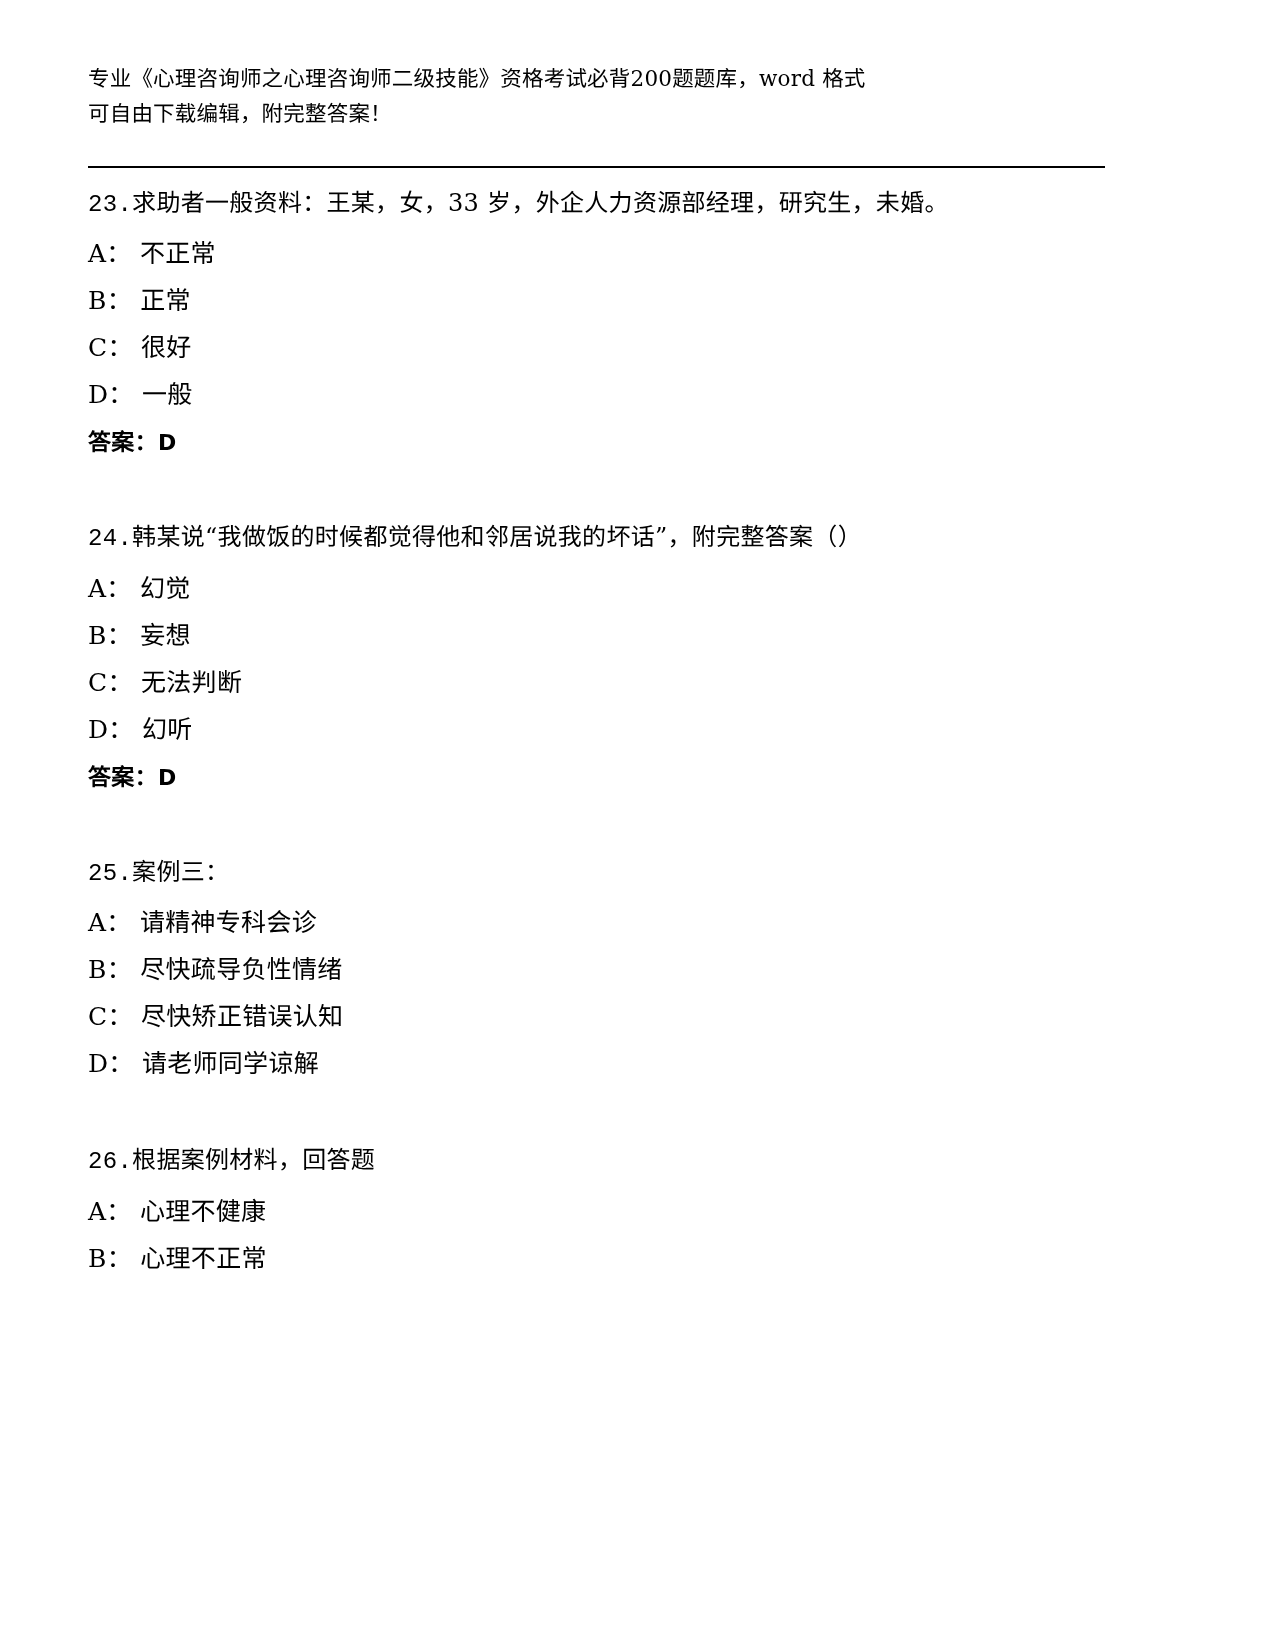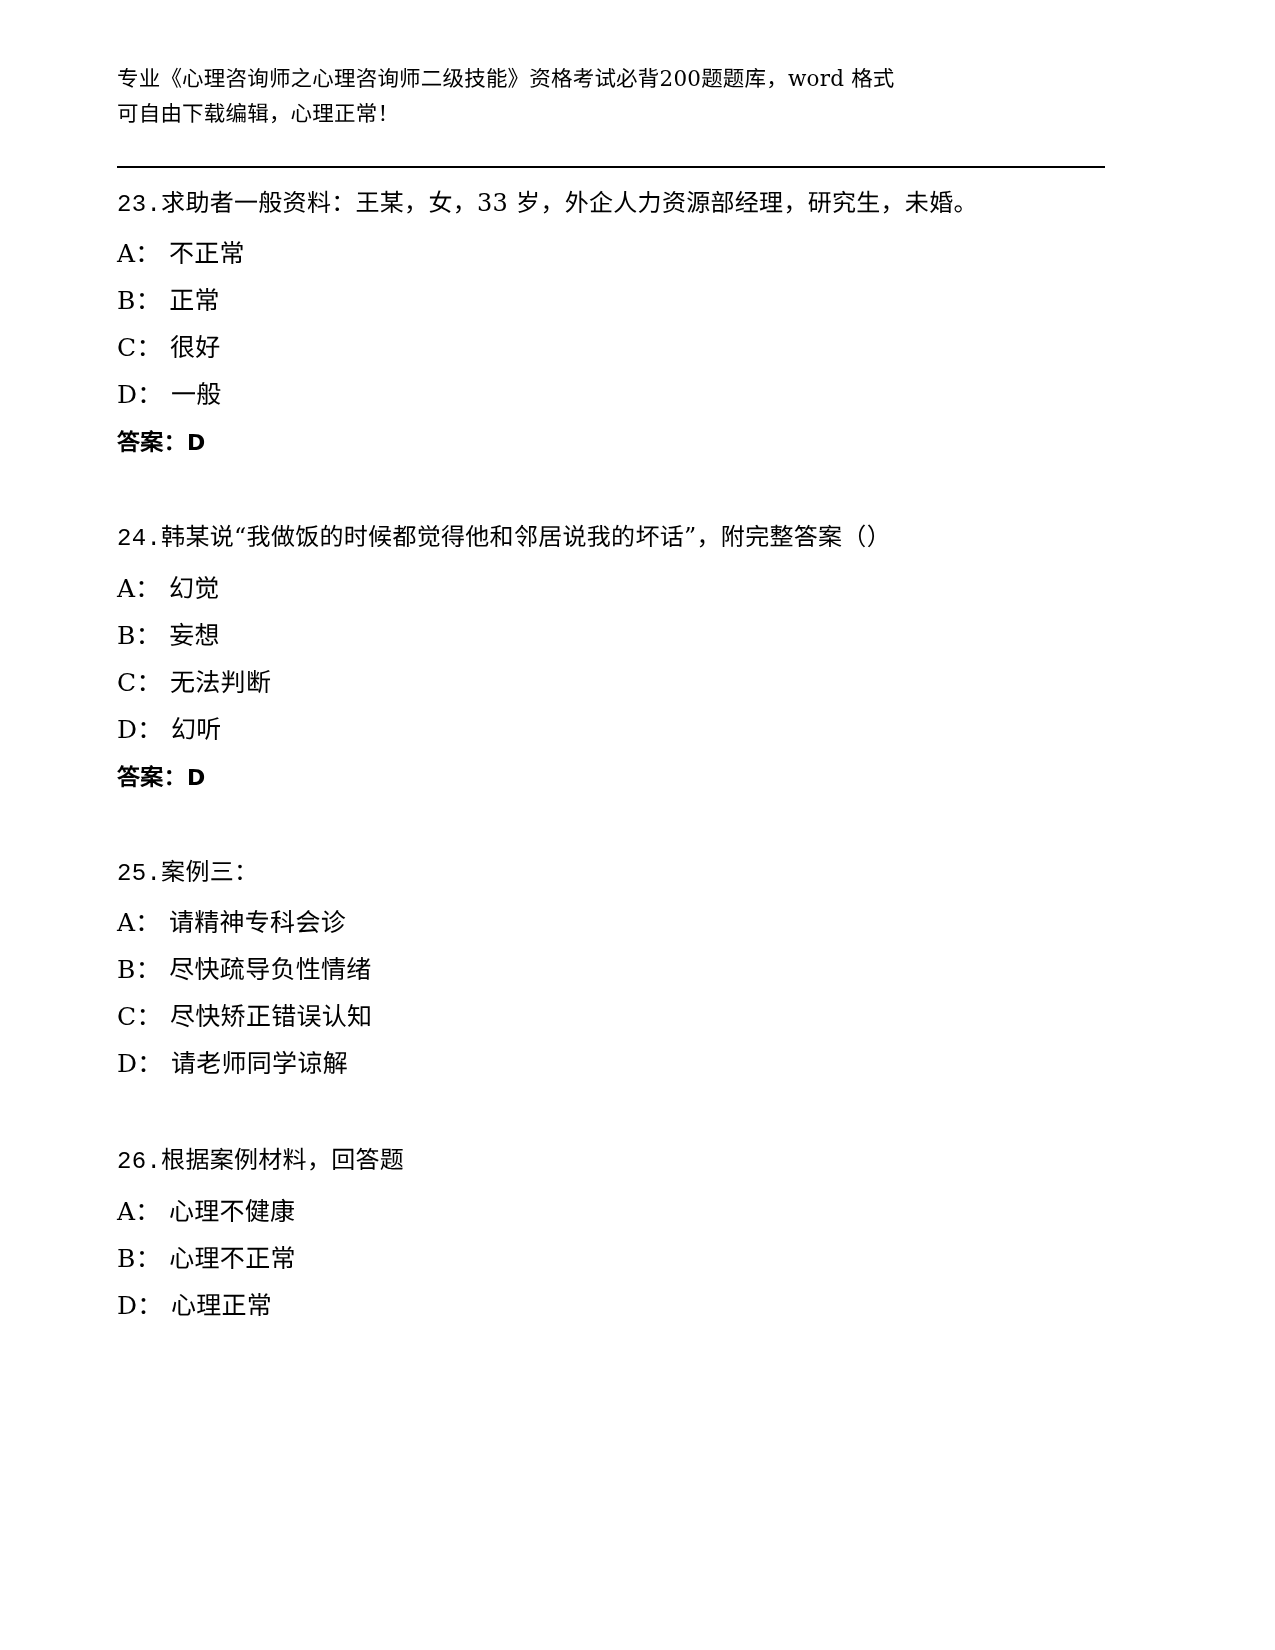--- a/index.html
+++ b/index.html
@@ -11,21 +11,21 @@
     width: 1275px;
     min-height: 1650px;
     font-family: "DejaVu Serif", "Liberation Serif", serif;
     color: #000000;
   }
   .page {
     position: relative;
     width: 1275px;
     min-height: 1650px;
     box-sizing: border-box;
-    padding: 62px 170px 40px 117px;
+    padding: 62px 170px 40px 88px;
   }
   .doc-header {
     font-size: 21.5px;
     line-height: 1.62;
     letter-spacing: 0.2px;
     text-align: justify;
   }
   .doc-header .hdr-line2 {
     display: block;
   }
@@ -77,21 +77,21 @@
     font-family: Liberation Mono, monospace;
   }
 </style>
 </head>
 <body>
 
 <div class="page">
 
   <div class="doc-header">
     <span>专业《心理咨询师之心理咨询师二级技能》资格考试必背200题题库，word 格式</span>
-    <span class="hdr-line2">可自由下载编辑，心理正常！</span>
+    <span class="hdr-line2">可自由下载编辑，附完整答案！</span>
   </div>
 
   <hr class="header-rule">
 
   <div class="content">
 
     <div class="qblock">
       <p class="qtext"><span class="num">23.</span><span>求助者一般资料：王某，女，33 岁，外企人力资源部经理，研究生，未婚。</span></p>
       <p class="option"><span class="opt-letter">A：</span> <span>不正常</span></p>
       <p class="option"><span class="opt-letter">B：</span> <span>正常</span></p>
@@ -114,17 +114,16 @@
       <p class="option"><span class="opt-letter">A：</span> <span>请精神专科会诊</span></p>
       <p class="option"><span class="opt-letter">B：</span> <span>尽快疏导负性情绪</span></p>
       <p class="option"><span class="opt-letter">C：</span> <span>尽快矫正错误认知</span></p>
       <p class="option"><span class="opt-letter">D：</span> <span>请老师同学谅解</span></p>
     </div>
 
     <div class="qblock">
       <p class="qtext"><span class="num">26.</span><span>根据案例材料，回答题</span></p>
       <p class="option"><span class="opt-letter">A：</span> <span>心理不健康</span></p>
       <p class="option"><span class="opt-letter">B：</span> <span>心理不正常</span></p>
-      <p class="option"><span class="opt-letter">D：</span> <span>心理正常</span></p>
     </div>
 
   </div>
 </div>
 
 </body></html>

